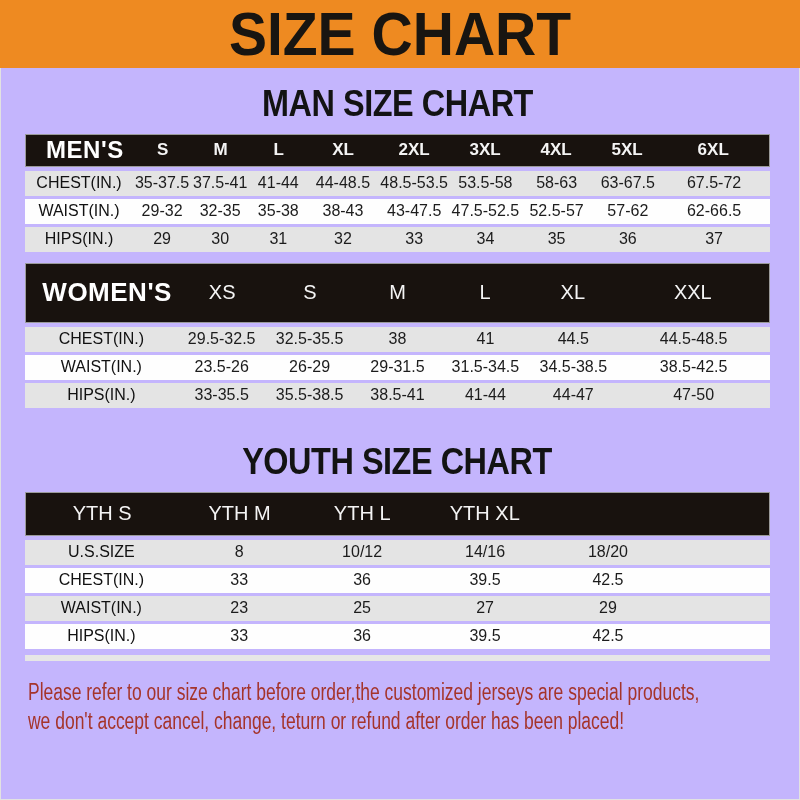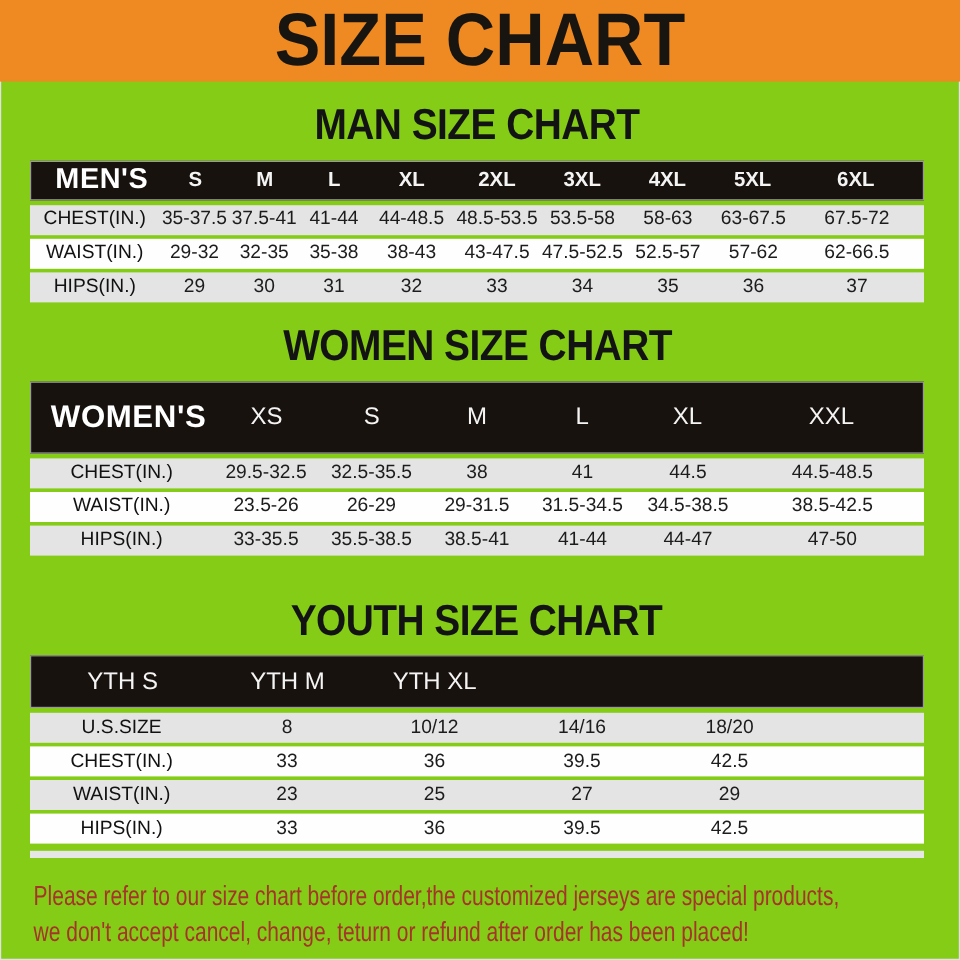--- a/index.html
+++ b/index.html
@@ -1,19 +1,19 @@
 <!DOCTYPE html>
 <html style="--banner_bg: #EE8A21; --header_bar: #18120E; --row_alt: #E4E4E4; --footer_text: #A5342B;"><head>
 <meta charset="utf-8">
 <style>
   * { margin:0; padding:0; box-sizing:border-box; }
   html,body { width:800px; height:800px; background:#fff; }
   body { font-family:"Liberation Sans", sans-serif; }
   .page {
-    position:relative; width:800px; height:800px; background:#84cc16;
+    position:relative; width:800px; height:800px; background:#c4b5fd;
     overflow:hidden; box-shadow: inset 0 0 0 1px #e2e2e2;
   }
   
   .banner {
     height:68px; width:100%; background:var(--banner_bg,#EE8A21);
     display:flex; align-items:center; justify-content:center;
   }
   .banner-title {
     font-size:62px; font-weight:bold; color:#181511; line-height:1;
     transform:scaleX(0.92); letter-spacing:0px; white-space:nowrap;
@@ -146,23 +146,20 @@
         <div class="cell">33</div>
         <div class="cell">34</div>
         <div class="cell">35</div>
         <div class="cell">36</div>
         <div class="cell">37</div>
       </div>
     </div>
   </section>
 
   <section class="chart-section women-section">
-    <div class="section-title-wrap">
-      <h2 class="section-title">WOMEN SIZE CHART</h2>
-    </div>
     <div class="size-table women-table">
       <div class="thead">
         <div class="cell head-label">WOMEN'S</div>
         <div class="cell size-col">XS</div>
         <div class="cell size-col">S</div>
         <div class="cell size-col">M</div>
         <div class="cell size-col">L</div>
         <div class="cell size-col">XL</div>
         <div class="cell size-col">XXL</div>
       </div>
@@ -197,20 +194,21 @@
   </section>
 
   <section class="chart-section youth-section">
     <div class="section-title-wrap">
       <h2 class="section-title">YOUTH SIZE CHART</h2>
     </div>
     <div class="size-table youth-table">
       <div class="thead">
         <div class="cell size-col">YTH S</div>
         <div class="cell size-col">YTH M</div>
+        <div class="cell size-col">YTH L</div>
         <div class="cell size-col">YTH XL</div>
       </div>
       <div class="trow gray first">
         <div class="cell row-label">U.S.SIZE</div>
         <div class="cell">8</div>
         <div class="cell">10/12</div>
         <div class="cell">14/16</div>
         <div class="cell">18/20</div>
       </div>
       <div class="trow white">

